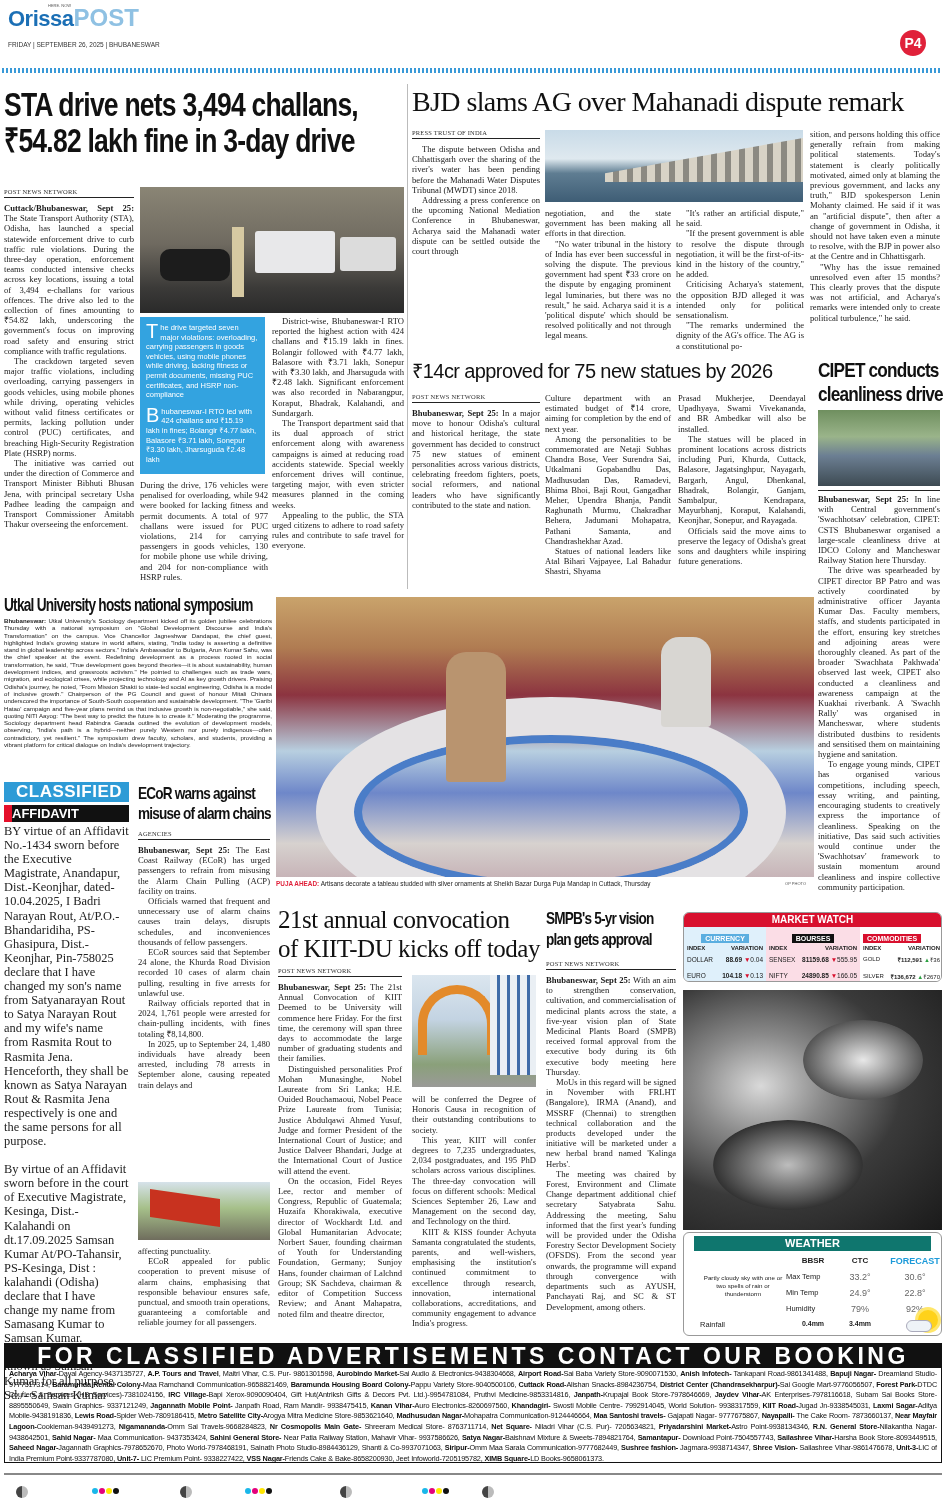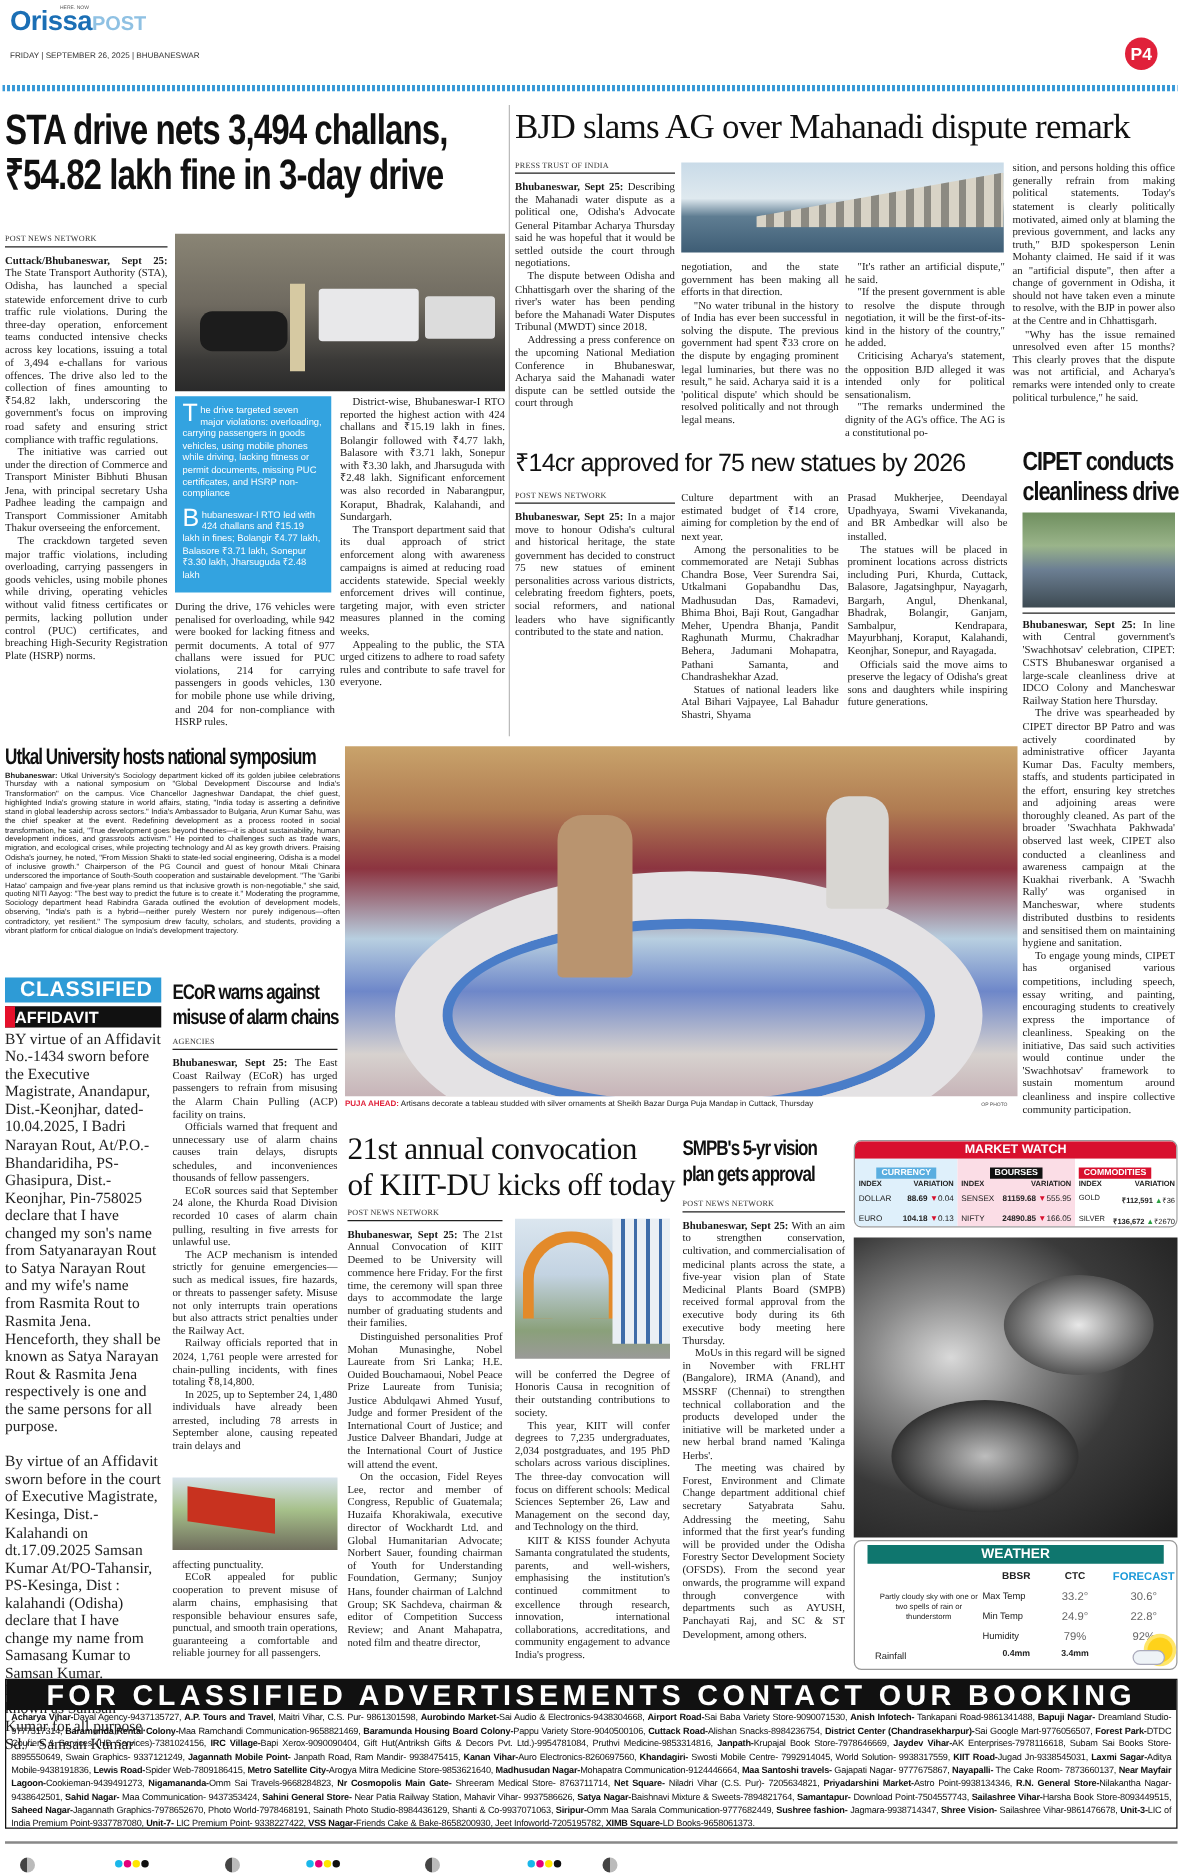--- a/index.html
+++ b/index.html
@@ -7,21 +7,21 @@
 .abs{position:absolute}
 .body-text{font-family:"Liberation Serif",serif;font-size:8.6px;line-height:10.2px;text-align:justify;color:#1a1a1a}
 .body-text p{text-indent:10px}
 .body-text p.first{text-indent:0}
 .body-text b{font-weight:bold}
 .byline{font-family:"Liberation Serif",serif;font-size:6.5px;color:#333;border-bottom:1.5px solid #222;padding-bottom:2px;margin-bottom:5px;letter-spacing:.2px}
 .hl-cond{font-family:"Liberation Sans",sans-serif;font-weight:bold;letter-spacing:-1px;transform-origin:left top;color:#111}
 .photo{background:#888;overflow:hidden}
 
 .logo-orissa{font-family:"Liberation Sans",sans-serif;font-weight:bold;font-size:22px;color:#1b6fb5;letter-spacing:-.5px}
-.logo-post{font-family:"Liberation Sans",sans-serif;font-weight:bold;font-size:16px;color:#8fc1e3}
+.logo-post{font-family:"Liberation Sans",sans-serif;font-weight:bold;font-size:24px;color:#8fc1e3}
 .dateline{font-family:"Liberation Sans",sans-serif;font-size:6.5px;color:#333}
 .section{font-family:"Liberation Sans",sans-serif;font-size:44px;color:#1d6ea8;font-weight:normal;letter-spacing:1px}
 .p4{width:26px;height:26px;border-radius:50%;background:#e0213a;color:#fff;font-family:"Liberation Sans",sans-serif;font-weight:bold;font-size:14px;display:flex;align-items:center;justify-content:center}
 .dotted{height:5px;background:repeating-linear-gradient(90deg,#3a9ad8 0 2px,#fff 2px 4px)}
 .factbox{background:#33a3e0;color:#fff;font-family:"Liberation Sans",sans-serif;font-size:7.5px;line-height:9.6px;padding:6px 6px}
 .factbox .big{font-size:20px;line-height:16px;float:left;margin-right:2px;font-weight:normal}
 .market{border:1.5px solid #999;border-radius:6px;overflow:hidden;font-family:"Liberation Sans",sans-serif}
 .market .title{background:#d8102e;color:#fff;font-weight:bold;font-size:10px;text-align:center;height:14px;line-height:14px}
 .mcol{position:absolute;top:14px;bottom:0}
 .mcol .hdr{font-size:7px;font-weight:bold;text-align:center;margin:3px auto 1px;padding:1px 4px;display:inline-block}
@@ -59,22 +59,22 @@
 <div class="abs" style="left:4px;top:86px;width:400px">
   <div class="hl-cond" style="font-size:34px;line-height:36px;transform:scaleX(.78);width:520px">
     <div>STA drive nets 3,494 challans,</div>
     <div>₹54.82 lakh fine in 3-day drive</div>
   </div>
 </div>
 <div class="abs" style="left:4px;top:188px;width:130px">
   <div class="byline">POST NEWS NETWORK</div>
   <div class="body-text">
     <p class="first"><b>Cuttack/Bhubaneswar, Sept 25:</b> <span>The State Transport Authority (STA), Odisha, has launched a special statewide enforcement drive to curb traffic rule violations. During the three-day operation, enforcement teams conducted intensive checks across key locations, issuing a total of 3,494 e-challans for various offences. The drive also led to the collection of fines amounting to ₹54.82 lakh, underscoring the government's focus on improving road safety and ensuring strict compliance with traffic regulations.</span></p>
+    <p>The crackdown targeted seven major traffic violations, including overloading, carrying passengers in goods vehicles, using mobile phones while driving, operating vehicles without valid fitness certificates or permits, lacking pollution under control (PUC) certificates, and breaching High-Security Registration Plate (HSRP) norms.</p>
     <p>The initiative was carried out under the direction of Commerce and Transport Minister Bibhuti Bhusan Jena, with principal secretary Usha Padhee leading the campaign and Transport Commissioner Amitabh Thakur overseeing the enforcement.</p>
-    <p>The crackdown targeted seven major traffic violations, including overloading, carrying passengers in goods vehicles, using mobile phones while driving, operating vehicles without valid fitness certificates or permits, lacking pollution under control (PUC) certificates, and breaching High-Security Registration Plate (HSRP) norms.</p>
   </div>
 </div>
 <div class="abs photo" style="left:140px;top:187px;width:264px;height:126px;background:linear-gradient(180deg,#8a8575 0%,#6f6a60 45%,#3b3a38 80%,#2a2a2a 100%)">
   <div class="abs" style="left:115px;top:44px;width:80px;height:42px;background:#e8e8ea;border-radius:3px"></div>
   <div class="abs" style="left:200px;top:50px;width:56px;height:34px;background:#dcdcdc;border-radius:3px"></div>
   <div class="abs" style="left:20px;top:62px;width:70px;height:32px;background:#1c1c1c;border-radius:10px"></div>
   <div class="abs" style="left:92px;top:40px;width:12px;height:70px;background:#d6c9a2"></div>
 </div>
 <div class="abs factbox" style="left:140px;top:317px;width:125px;height:157px">
   <div style="margin-bottom:7px"><span class="big">T</span><span>he drive targeted seven major violations: overloading, carrying passengers in goods vehicles, using mobile phones while driving, lacking fitness or permit documents, missing PUC certificates, and HSRP non-compliance</span></div>
@@ -88,21 +88,20 @@
   <p>The Transport department said that its dual approach of strict enforcement along with awareness campaigns is aimed at reducing road accidents statewide. Special weekly enforcement drives will continue, targeting major, with even stricter measures planned in the coming weeks.</p>
   <p>Appealing to the public, the STA urged citizens to adhere to road safety rules and contribute to safe travel for everyone.</p>
 </div>
 
 <div class="abs" style="left:407px;top:84px;width:1px;height:505px;background:#bbb"></div>
 
 <div class="abs" style="left:412px;top:85px;font-family:'Liberation Serif',serif;font-size:28px;line-height:34px;white-space:nowrap;letter-spacing:-.6px;color:#111">BJD slams AG over Mahanadi dispute remark</div>
 <div class="abs" style="left:412px;top:129px;width:128px">
   <div class="byline">PRESS TRUST OF INDIA</div>
   <div class="body-text">
-    <p class="first"><b>Bhubaneswar, Sept 25:</b> <span>Describing the Mahanadi water dispute as a political one, Odisha's Advocate General Pitambar Acharya Thursday said he was hopeful that it would be settled outside the court through negotiations.</span></p>
     <p>The dispute between Odisha and Chhattisgarh over the sharing of the river's water has been pending before the Mahanadi Water Disputes Tribunal (MWDT) since 2018.</p>
     <p>Addressing a press conference on the upcoming National Mediation Conference in Bhubaneswar, Acharya said the Mahanadi water dispute can be settled outside the court through</p>
   </div>
 </div>
 <div class="abs photo" style="left:545px;top:130px;width:258px;height:72px;background:linear-gradient(180deg,#c9dbe8 0%,#dfe9ef 40%,#5f7d92 60%,#3e5d75 100%)">
   <div class="abs" style="left:60px;top:8px;width:198px;height:44px;background:repeating-linear-gradient(90deg,#d8d3c6 0 8px,#8c8a82 8px 14px);clip-path:polygon(0 80%,100% 0,100% 100%,0 100%)"></div>
 </div>
 <div class="abs body-text" style="left:545px;top:208px;width:126px">
   <p class="first">negotiation, and the state government has been making all efforts in that direction.</p>
   <p>"No water tribunal in the history of India has ever been successful in solving the dispute. The previous government had spent ₹33 crore on the dispute by engaging prominent legal luminaries, but there was no result," he said. Acharya said it is a 'political dispute' which should be resolved politically and not through legal means.</p>
@@ -176,21 +175,20 @@
 <div class="abs" style="left:138px;top:784px;width:132px">
   <div class="hl-cond" style="font-size:17px;line-height:20px;transform:scaleX(.8);width:175px">
     <div>ECoR warns against</div>
     <div>misuse of alarm chains</div>
   </div>
   <div class="byline" style="margin-top:6px">AGENCIES</div>
   <div class="body-text">
     <p class="first"><b>Bhubaneswar, Sept 25:</b> <span>The East Coast Railway (ECoR) has urged passengers to refrain from misusing the Alarm Chain Pulling (ACP) facility on trains.</span></p>
     <p>Officials warned that frequent and unnecessary use of alarm chains causes train delays, disrupts schedules, and inconveniences thousands of fellow passengers.</p>
     <p>ECoR sources said that September 24 alone, the Khurda Road Division recorded 10 cases of alarm chain pulling, resulting in five arrests for unlawful use.</p>
-    <p>The ACP mechanism is intended strictly for genuine emergencies—such as medical issues, fire hazards, or threats to passenger safety. Misuse not only interrupts train operations but also attracts strict penalties under the Railway Act.</p>
     <p>Railway officials reported that in 2024, 1,761 people were arrested for chain-pulling incidents, with fines totaling ₹8,14,800.</p>
     <p>In 2025, up to September 24, 1,480 individuals have already been arrested, including 78 arrests in September alone, causing repeated train delays and</p>
   </div>
 </div>
 <div class="abs photo" style="left:138px;top:1182px;width:132px;height:58px;background:linear-gradient(180deg,#d6e2ea 0%,#a6c08a 45%,#6f6d5d 100%)">
   <div class="abs" style="left:12px;top:12px;width:70px;height:28px;background:#c8321f;transform:skewY(8deg)"></div>
 </div>
 <div class="abs body-text" style="left:138px;top:1246px;width:132px">
   <p class="first">affecting punctuality.</p>
   <p>ECoR appealed for public cooperation to prevent misuse of alarm chains, emphasising that responsible behaviour ensures safe, punctual, and smooth train operations, guaranteeing a comfortable and reliable journey for all passengers.</p>

